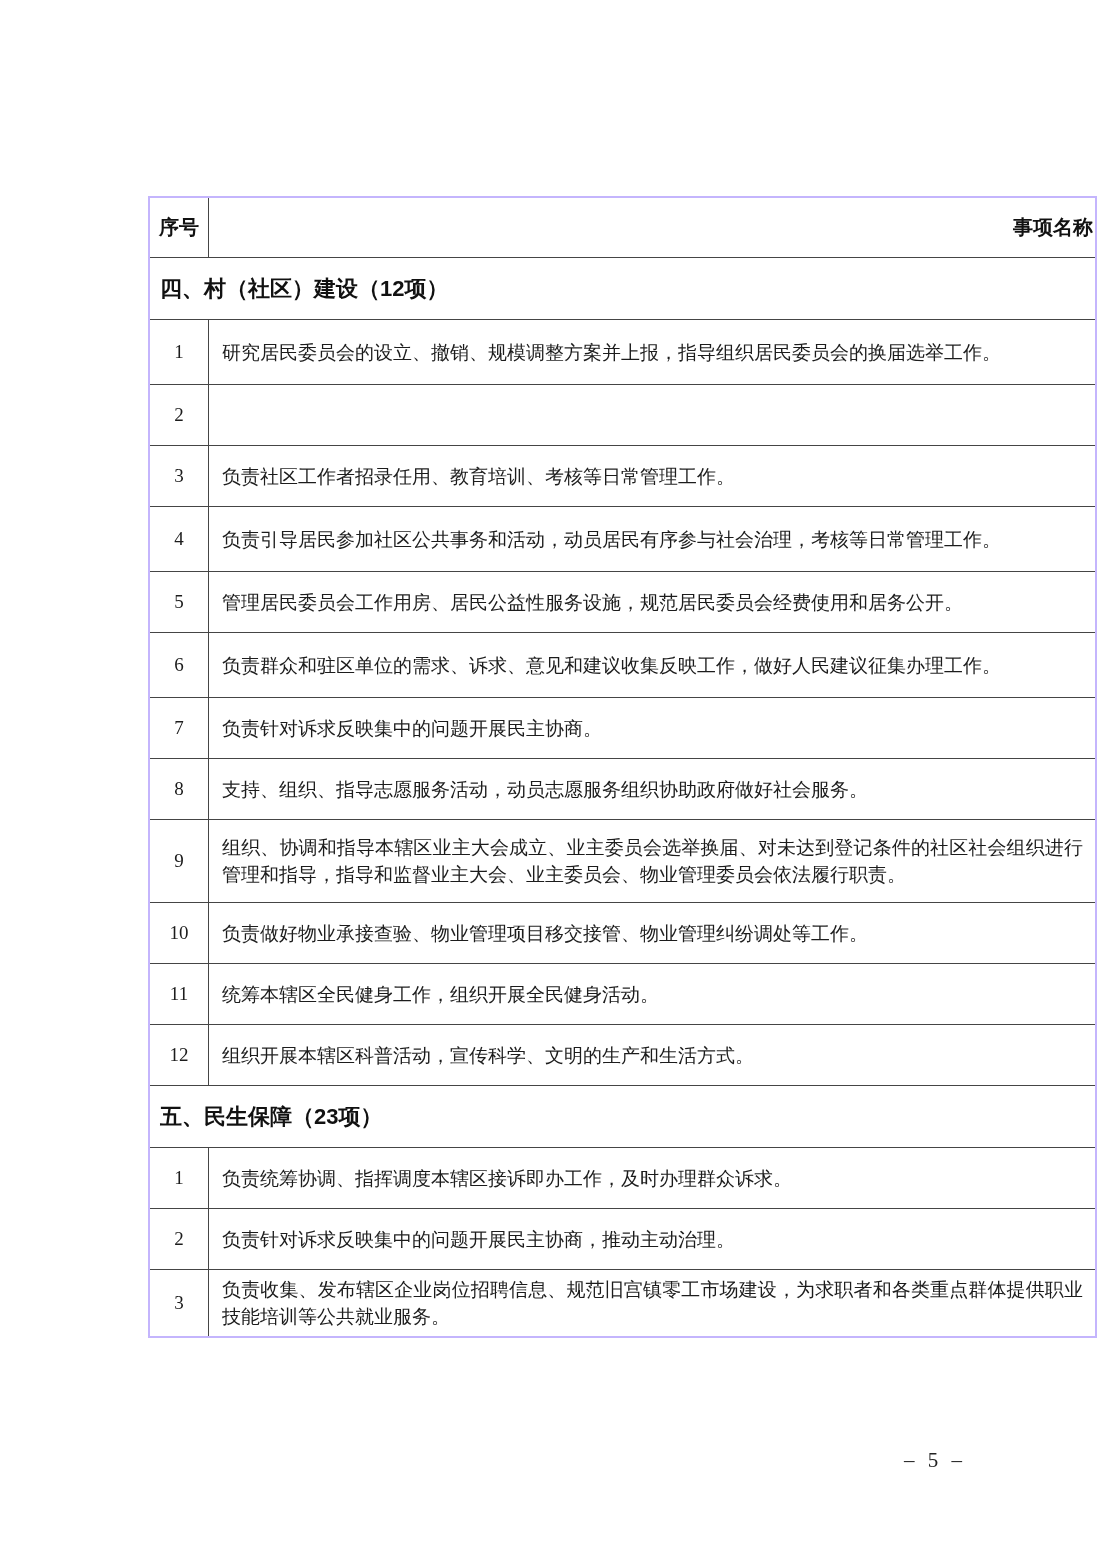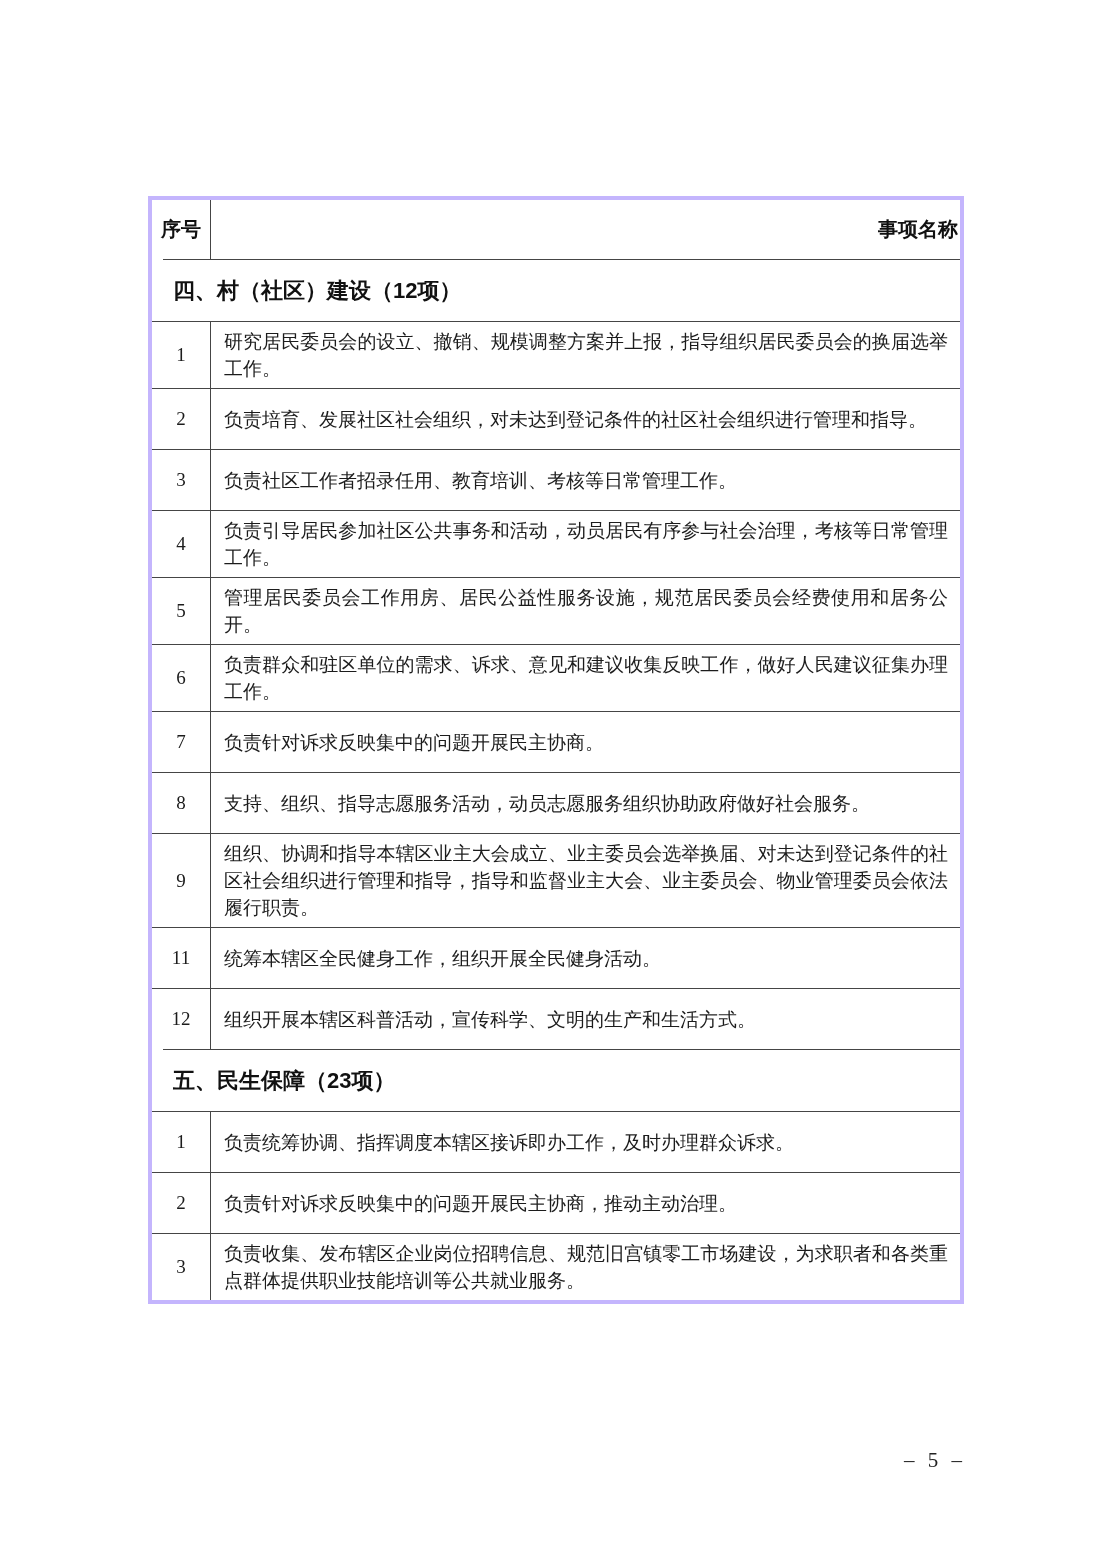--- a/index.html
+++ b/index.html
@@ -10,22 +10,22 @@
     height: 1559px;
     background: #ffffff;
     font-family: "Liberation Serif", serif;
     color: #1c1c1c;
     overflow: hidden;
   }
   .doc-table {
     position: absolute;
     left: 148px;
     top: 196px;
-    width: 816px;
-    border: 4px solid #c4b5fd;
+    width: 949px;
+    border: 2px solid #c4b5fd;
     box-sizing: border-box;
     background: #ffffff;
   }
   .row {
     display: flex;
     align-items: center;
     border-top: 1px solid #454545;
     box-sizing: border-box;
   }
   .row:first-child { border-top: none; }
@@ -52,21 +52,21 @@
   }
   .header-row { min-height: 59px; }
   .header-row .num-cell,
   .header-row .text-cell {
     font-family: "Liberation Sans", sans-serif;
     font-weight: 700;
     font-size: 20px;
     color: #111111;
   }
   .header-row .text-cell { text-align: right; padding: 6px 2px; }
-  .section-row { min-height: 62px; margin-left: 11px; }
+  .section-row { min-height: 62px; }
   .section-cell {
     flex: 1;
     padding: 8px 8px 8px 10px;
     font-family: "Liberation Sans", sans-serif;
     font-weight: 700;
     font-size: 22px;
     color: #111111;
     box-sizing: border-box;
   }
   .r-1 { min-height: 61px; }
@@ -98,21 +98,20 @@
     <div class="row section-row">
       <div class="section-cell">四、村（社区）建设（12项）</div>
     </div>
 
     <div class="row r-2">
       <div class="num-cell">1</div>
       <div class="text-cell">研究居民委员会的设立、撤销、规模调整方案并上报，指导组织居民委员会的换届选举工作。</div>
     </div>
     <div class="row r-1">
       <div class="num-cell">2</div>
-      <div class="text-cell">负责培育、发展社区社会组织，对未达到登记条件的社区社会组织进行管理和指导。</div>
     </div>
     <div class="row r-1">
       <div class="num-cell">3</div>
       <div class="text-cell">负责社区工作者招录任用、教育培训、考核等日常管理工作。</div>
     </div>
     <div class="row r-2">
       <div class="num-cell">4</div>
       <div class="text-cell">负责引导居民参加社区公共事务和活动，动员居民有序参与社会治理，考核等日常管理工作。</div>
     </div>
     <div class="row r-1">
@@ -127,20 +126,24 @@
       <div class="num-cell">7</div>
       <div class="text-cell">负责针对诉求反映集中的问题开展民主协商。</div>
     </div>
     <div class="row r-1">
       <div class="num-cell">8</div>
       <div class="text-cell">支持、组织、指导志愿服务活动，动员志愿服务组织协助政府做好社会服务。</div>
     </div>
     <div class="row r-3">
       <div class="num-cell">9</div>
       <div class="text-cell">组织、协调和指导本辖区业主大会成立、业主委员会选举换届、对未达到登记条件的社区社会组织进行管理和指导，指导和监督业主大会、业主委员会、物业管理委员会依法履行职责。</div>
+    </div>
+    <div class="row r-1">
+      <div class="num-cell">10</div>
+      <div class="text-cell">负责做好物业承接查验、物业管理项目移交接管、物业管理纠纷调处等工作。</div>
     </div>
     <div class="row r-1">
       <div class="num-cell">11</div>
       <div class="text-cell">统筹本辖区全民健身工作，组织开展全民健身活动。</div>
     </div>
     <div class="row r-1">
       <div class="num-cell">12</div>
       <div class="text-cell">组织开展本辖区科普活动，宣传科学、文明的生产和生活方式。</div>
     </div>
 

